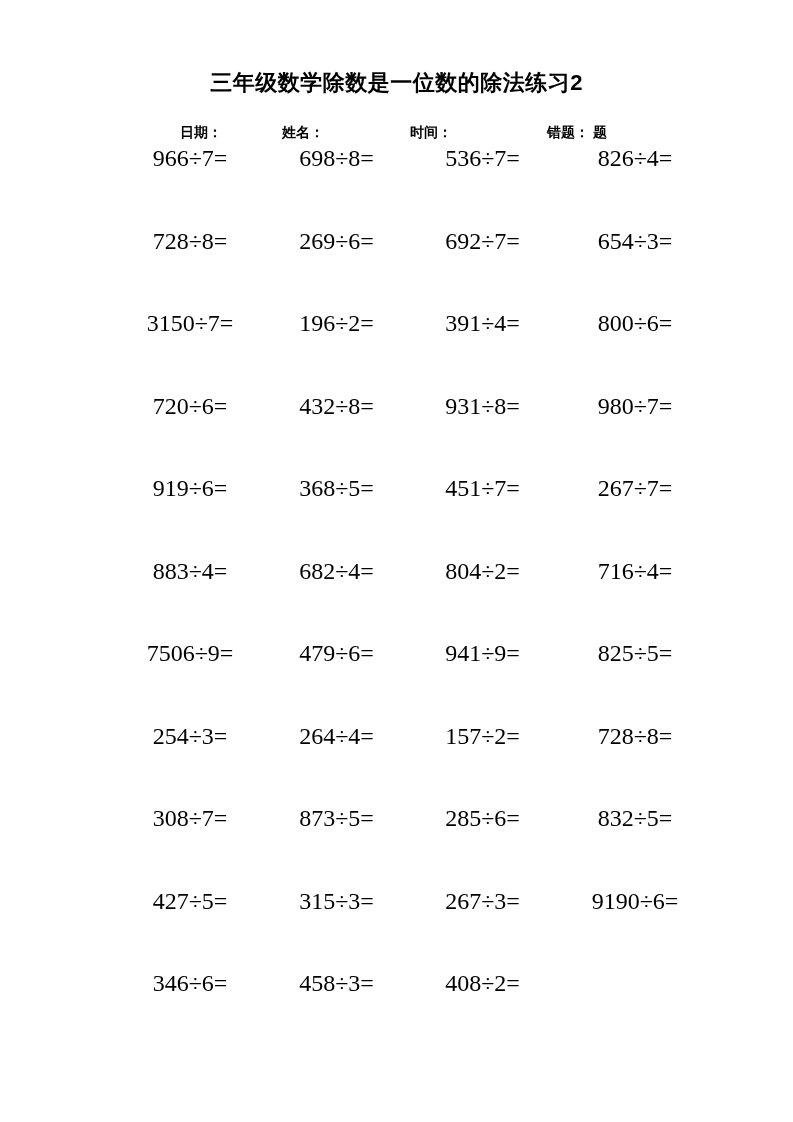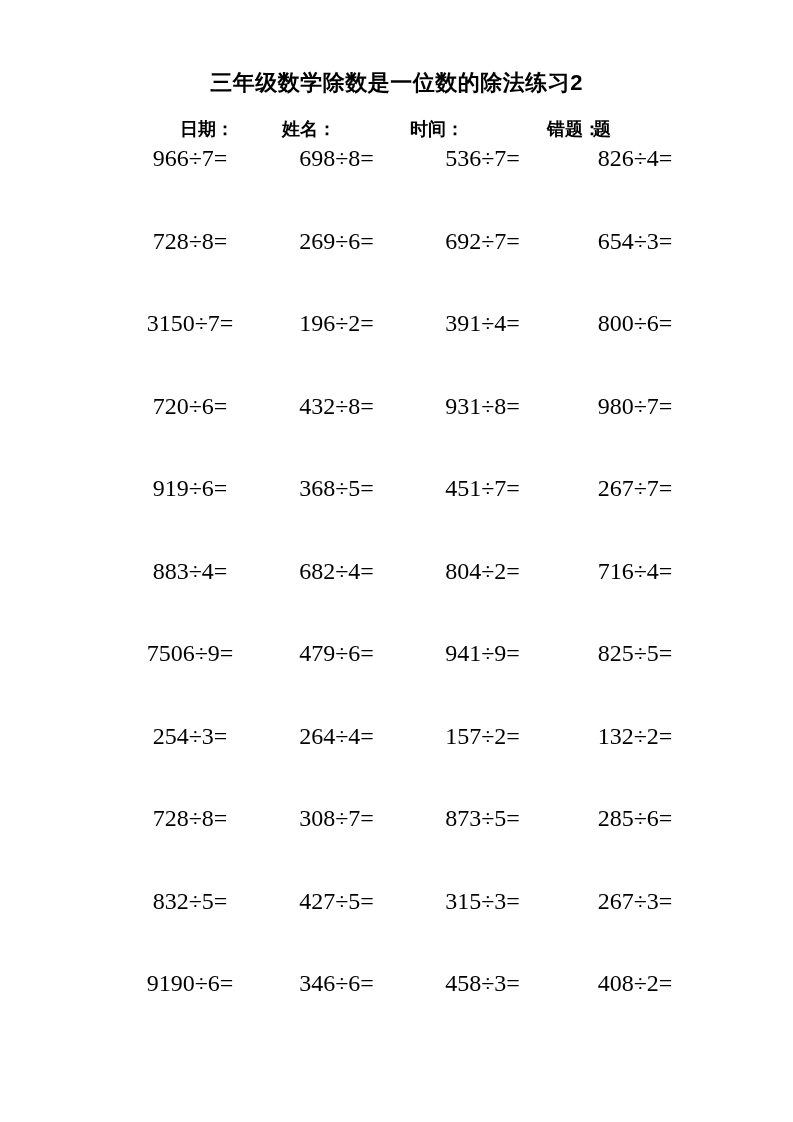--- a/index.html
+++ b/index.html
@@ -22,25 +22,25 @@
     left: 0;
     width: 793px;
     text-align: center;
     font-size: 22px;
     font-weight: bold;
     letter-spacing: 0.5px;
     font-family: "Liberation Sans", sans-serif;
   }
   .info-row {
     position: absolute;
-    top: 117px;
+    top: 124px;
     left: 0;
     width: 793px;
     height: 22px;
-    font-size: 18px;
+    font-size: 14px;
     font-weight: bold;
     font-family: Liberation Sans, sans-serif;
   }
   .info-row span {
     position: absolute;
     top: 0;
     white-space: nowrap;
   }
   .lbl-date  { left: 180px; }
   .lbl-name  { left: 282px; text-align: center; }
@@ -102,21 +102,20 @@
       <div class="cell">682÷4=</div>
       <div class="cell">804÷2=</div>
       <div class="cell">716÷4=</div>
       <div class="cell">7506÷9=</div>
       <div class="cell">479÷6=</div>
       <div class="cell">941÷9=</div>
       <div class="cell">825÷5=</div>
       <div class="cell">254÷3=</div>
       <div class="cell">264÷4=</div>
       <div class="cell">157÷2=</div>
-      <div class="cell">132÷2=</div>
       <div class="cell">728÷8=</div>
       <div class="cell">308÷7=</div>
       <div class="cell">873÷5=</div>
       <div class="cell">285÷6=</div>
       <div class="cell">832÷5=</div>
       <div class="cell">427÷5=</div>
       <div class="cell">315÷3=</div>
       <div class="cell">267÷3=</div>
       <div class="cell">9190÷6=</div>
       <div class="cell">346÷6=</div>

